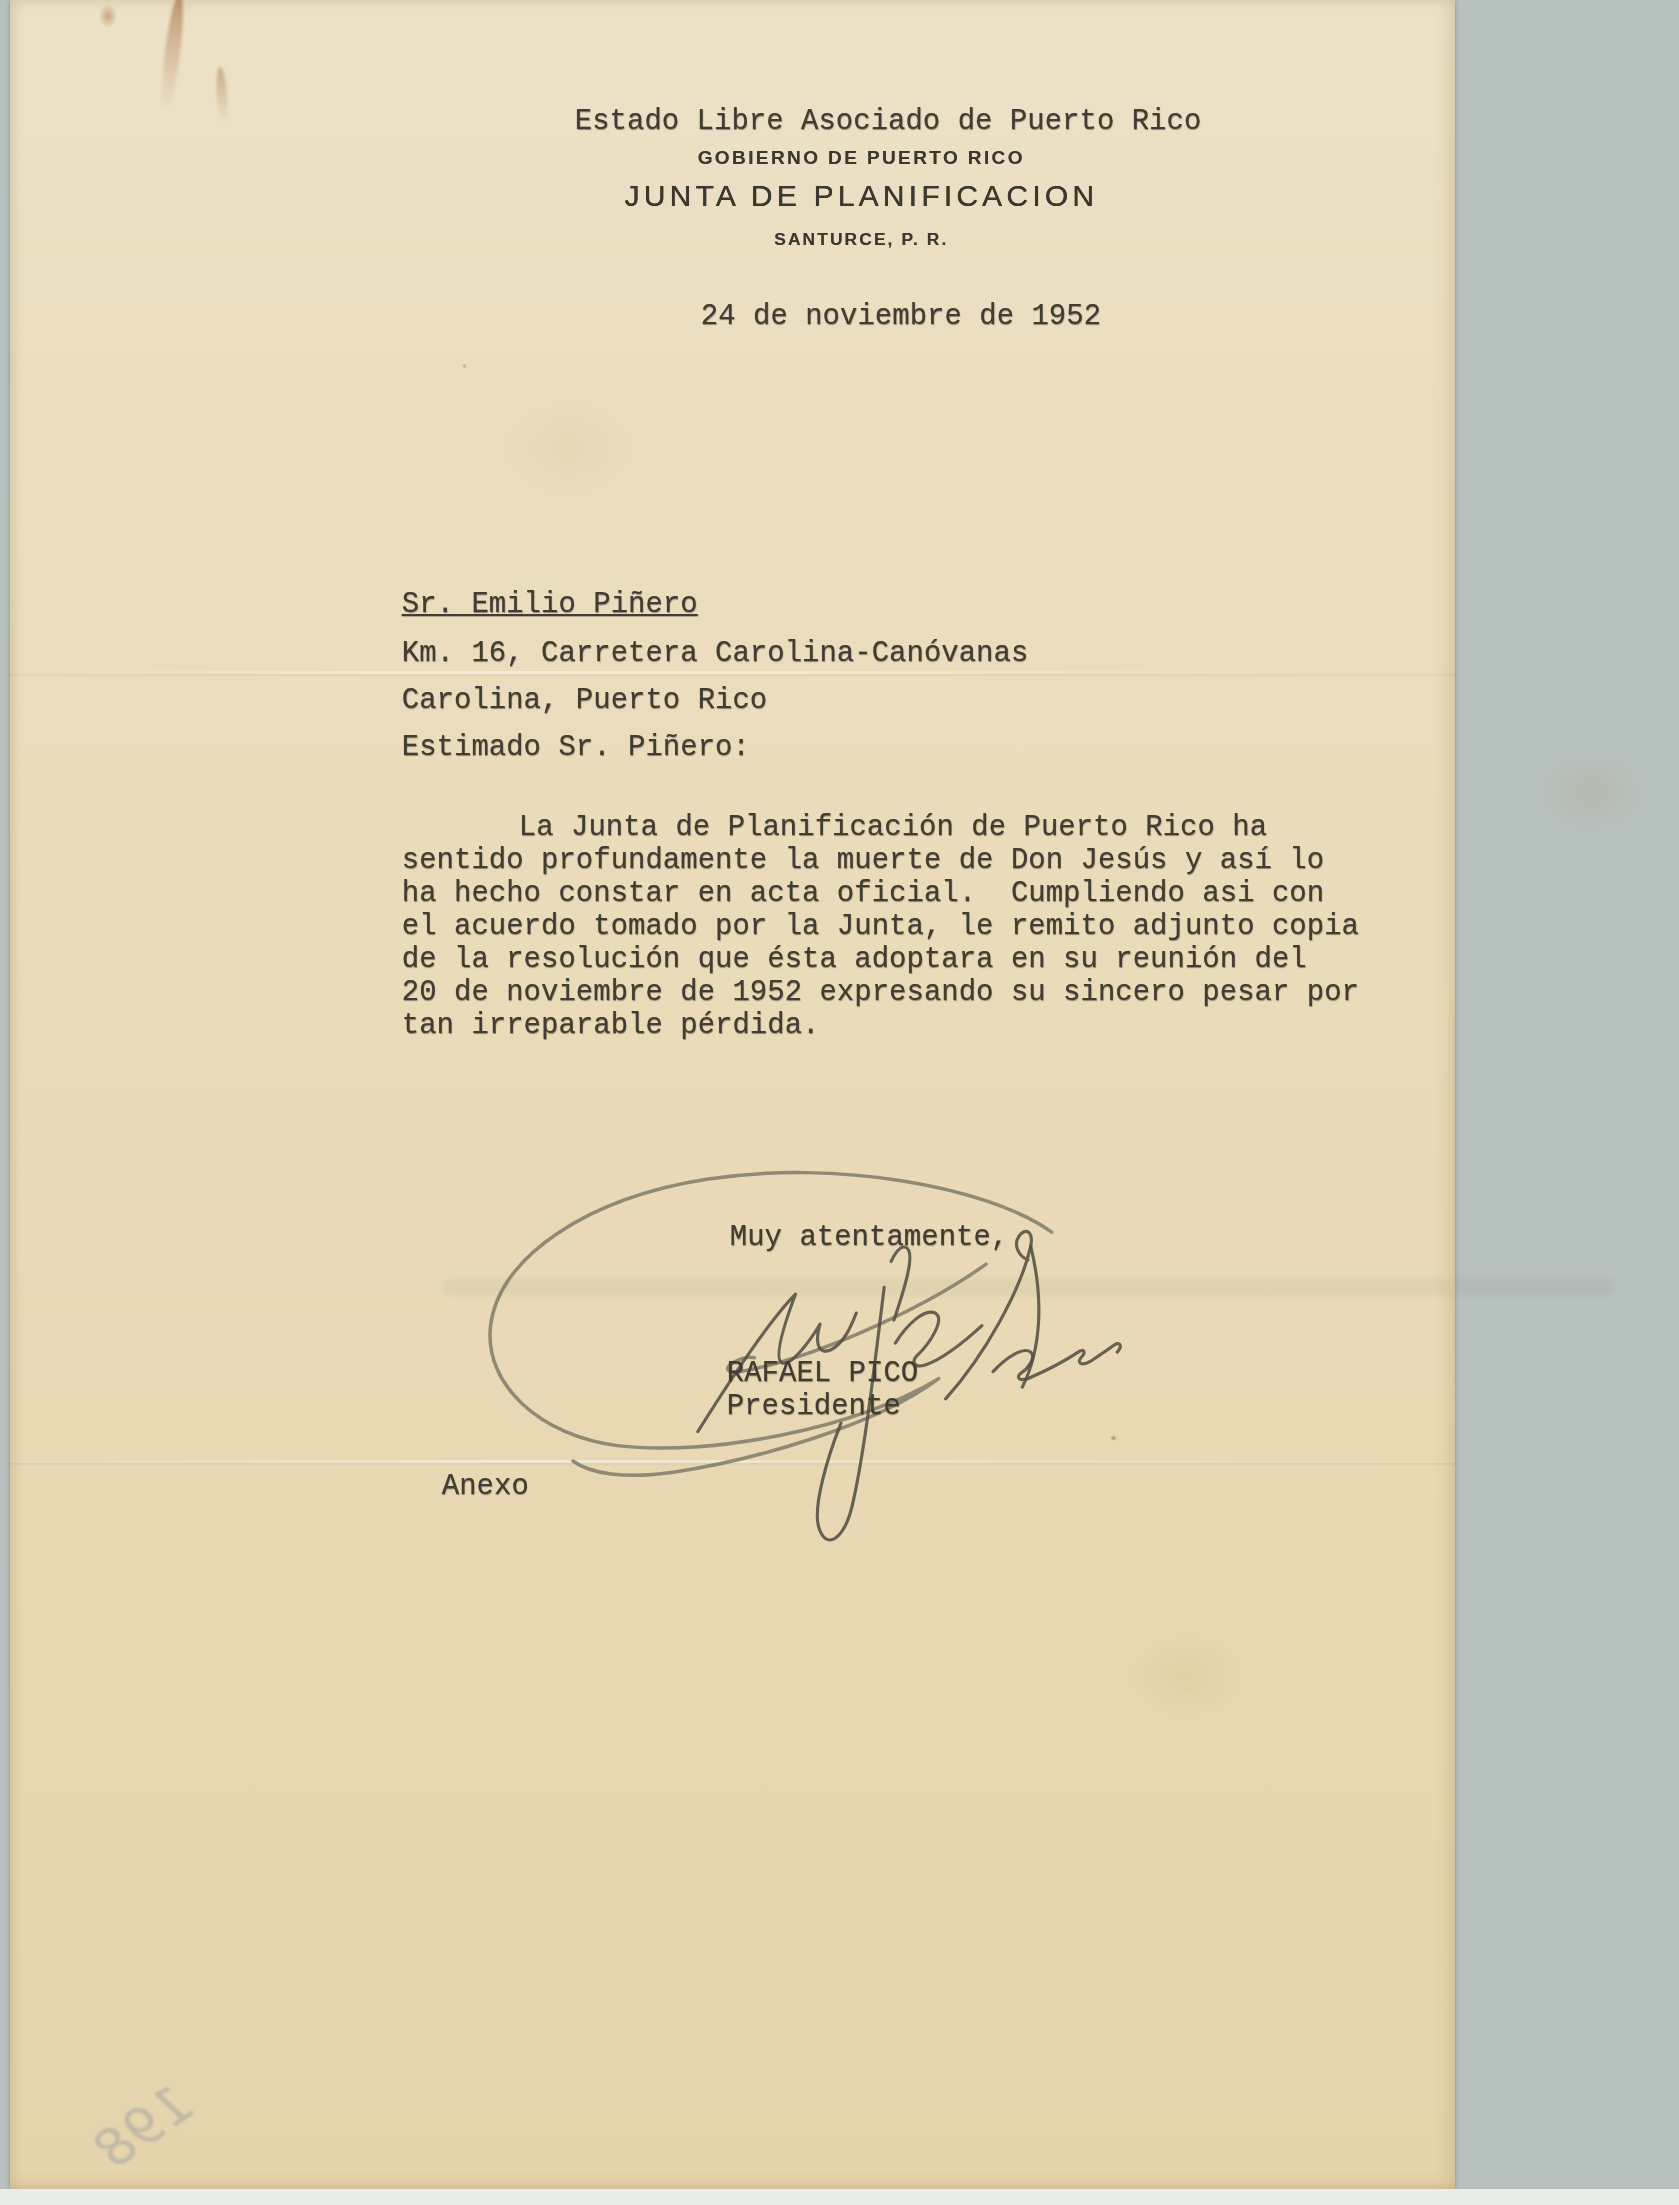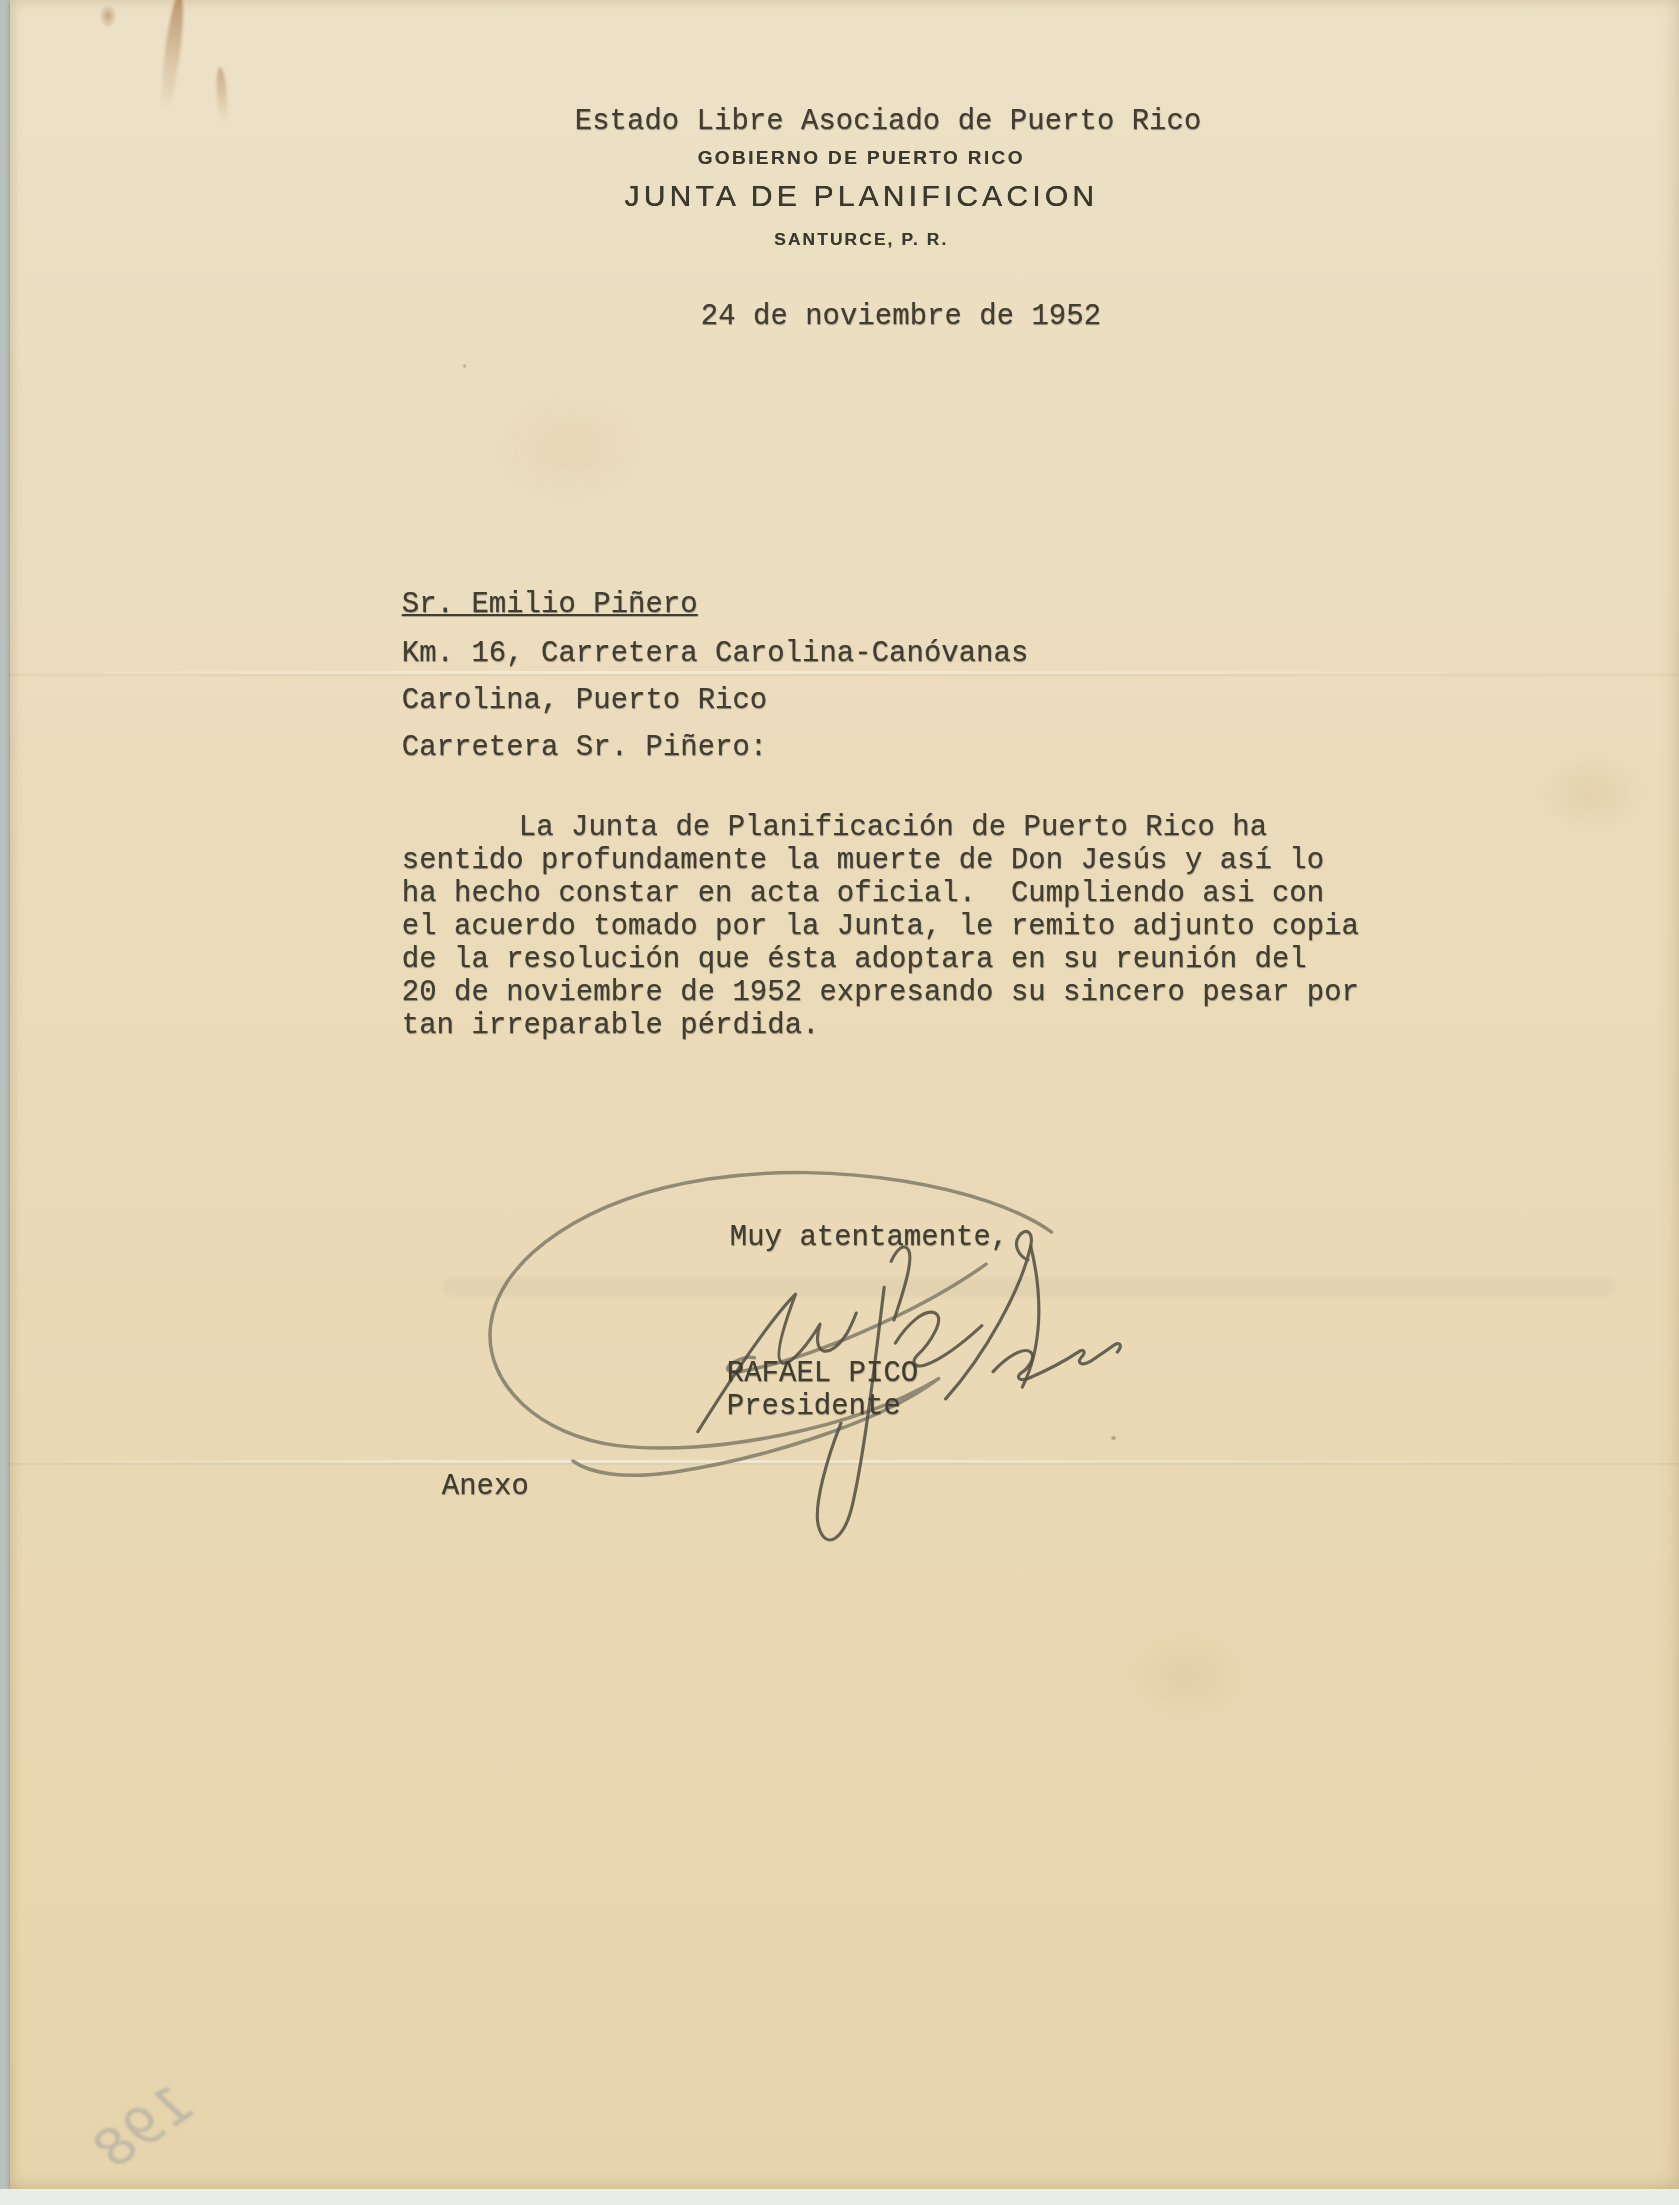--- a/index.html
+++ b/index.html
@@ -8,21 +8,21 @@
     background:#b7c1be;
     overflow:hidden;
     position:relative;
     font-family:"Liberation Sans", sans-serif;
   }
   .bottom-strip{
     position:absolute;left:0;top:2189px;width:1679px;height:17px;
     background:#e9ece7;
   }
   .paper{
-    position:absolute;left:9.8px;top:0;width:1670px;height:2190px;
+    position:absolute;left:9.8px;top:0;width:1445px;height:2190px;
     background:linear-gradient(180deg,#ece1c7 0%,#ebdec0 18%,#eadbb9 45%,#e8d7b2 75%,#e6d4ad 100%);
     box-shadow:inset -7px 0 17px rgba(130,95,45,.12),
                inset 4.2px 0 9.8px rgba(130,95,45,.08),
                inset 0 -5.6px 12.6px rgba(120,85,40,.10),
                0 1.4px 4.2px rgba(40,50,45,.35);
   }
   
   .crease{
     position:absolute;left:0;width:100%;height:2.8px;
     background:linear-gradient(90deg,rgba(255,255,255,0) 0%,rgba(255,255,255,.45) 35%,rgba(255,255,255,.28) 60%,rgba(255,255,255,0) 95%);
@@ -116,21 +116,21 @@
   <div class="typed" style="left:565px;top:105px;">Estado Libre Asociado de Puerto Rico</div>
   <div class="printed gobierno">GOBIERNO DE PUERTO RICO</div>
   <div class="printed junta">JUNTA DE PLANIFICACION</div>
   <div class="printed santurce">SANTURCE, P. R.</div>
   <div class="typed" style="left:691px;top:300px;">24 de noviembre de 1952</div>
 
   <div class="typed" style="left:392px;top:588px;text-decoration:underline;">Sr. Emilio Piñero</div>
   <div class="typed" style="left:392px;top:637px;">Km. 16, Carretera Carolina-Canóvanas</div>
   <div class="typed" style="left:392px;top:670px;margin-top:14px;">Carolina, Puerto Rico</div>
 
-  <div class="typed" style="left:392px;top:731px;">Carretera Sr. Piñero:</div>
+  <div class="typed" style="left:392px;top:731px;">Estimado Sr. Piñero:</div>
 
   <div class="typed para" style="left:392px;top:811px;">La Junta de Planificación de Puerto Rico ha
 sentido profundamente la muerte de Don Jesús y así lo
 ha hecho constar en acta oficial.  Cumpliendo asi con
 el acuerdo tomado por la Junta, le remito adjunto copia
 de la resolución que ésta adoptara en su reunión del
 20 de noviembre de 1952 expresando su sincero pesar por
 tan irreparable pérdida.</div>
 
   <div class="typed" style="left:720px;top:1221px;">Muy atentamente,</div>

